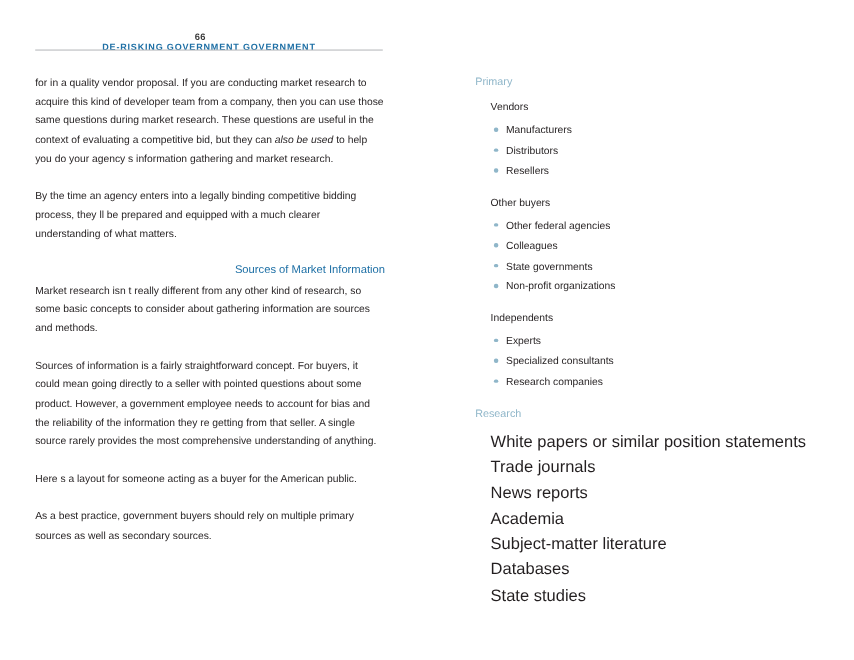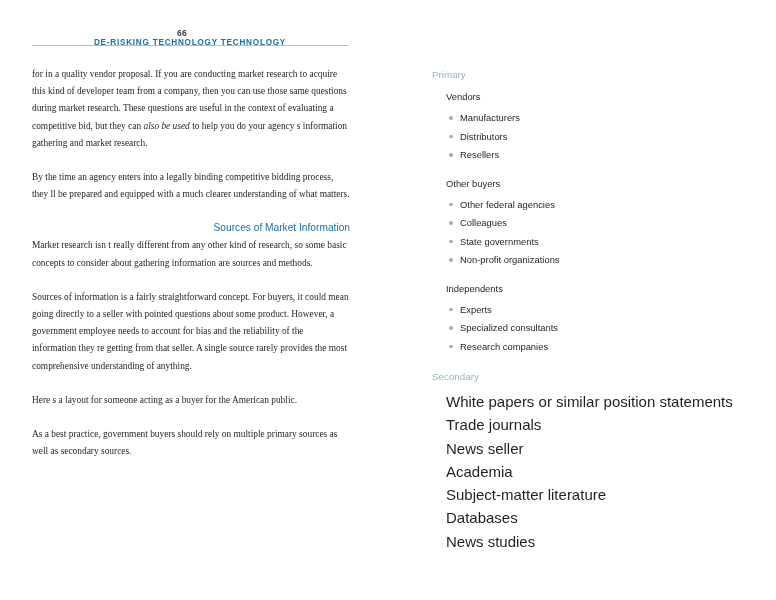--- a/index.html
+++ b/index.html
@@ -71,21 +71,20 @@
     top: 66px;
     left: 32px;
     width: 318px;
   }
   .para {
     font-size: 9.4px;
     line-height: 17.2px;
     color: #231f20;
     margin: 0 0 17px 0;
     text-align: left;
-    font-family: Liberation Serif, serif;
   }
   .para em {
     font-style: italic;
   }
 
   .subhead {
     font-size: 10.2px;
     font-weight: normal;
     color: #1d6fa5;
     margin: 0 0 1px 0;
@@ -155,21 +154,21 @@
 </style>
 </head>
 <body>
 
 <div class="spread">
 
   <div class="page page-left">
 
     <div class="runhead runhead-left">
       <span class="folio">66</span>
-      <span class="runtitle">DE-RISKING TECHNOLOGY TECHNOLOGY</span>
+      <span class="runtitle">DE-RISKING GOVERNMENT GOVERNMENT</span>
     </div>
     <div class="rule rule-left"></div>
 
     <div class="col-body">
 
       <p class="para"><span>for in a quality vendor proposal. If you are conducting market research to acquire this kind of developer team from a company, then you can use those same questions during market research. These questions are useful in the context of evaluating a competitive bid, but they can </span><em>also be used</em><span> to help you do your agency s information gathering and market research.</span></p>
 
       <p class="para">By the time an agency enters into a legally binding competitive bidding process, they ll be prepared and equipped with a much clearer understanding of what matters.</p>
 
       <h2 class="subhead">Sources of Market Information</h2>
@@ -217,27 +216,27 @@
 
     <div class="subgroup">
       <div class="subgroup-title">Independents</div>
       <ul class="bullets">
         <li><span class="bullet-dot"></span><span>Experts</span></li>
         <li><span class="bullet-dot"></span><span>Specialized consultants</span></li>
         <li><span class="bullet-dot"></span><span>Research companies</span></li>
       </ul>
     </div>
 
-    <div class="group-title secondary">Secondary</div>
+    <div class="group-title secondary">Research</div>
 
     <ul class="plain">
       <li>White papers or similar position statements</li>
       <li>Trade journals</li>
-      <li>News seller</li>
+      <li>News reports</li>
       <li>Academia</li>
       <li>Subject-matter literature</li>
       <li>Databases</li>
-      <li>News studies</li>
+      <li>State studies</li>
     </ul>
 
   </div>
 
 </div>
 
 </body></html>

